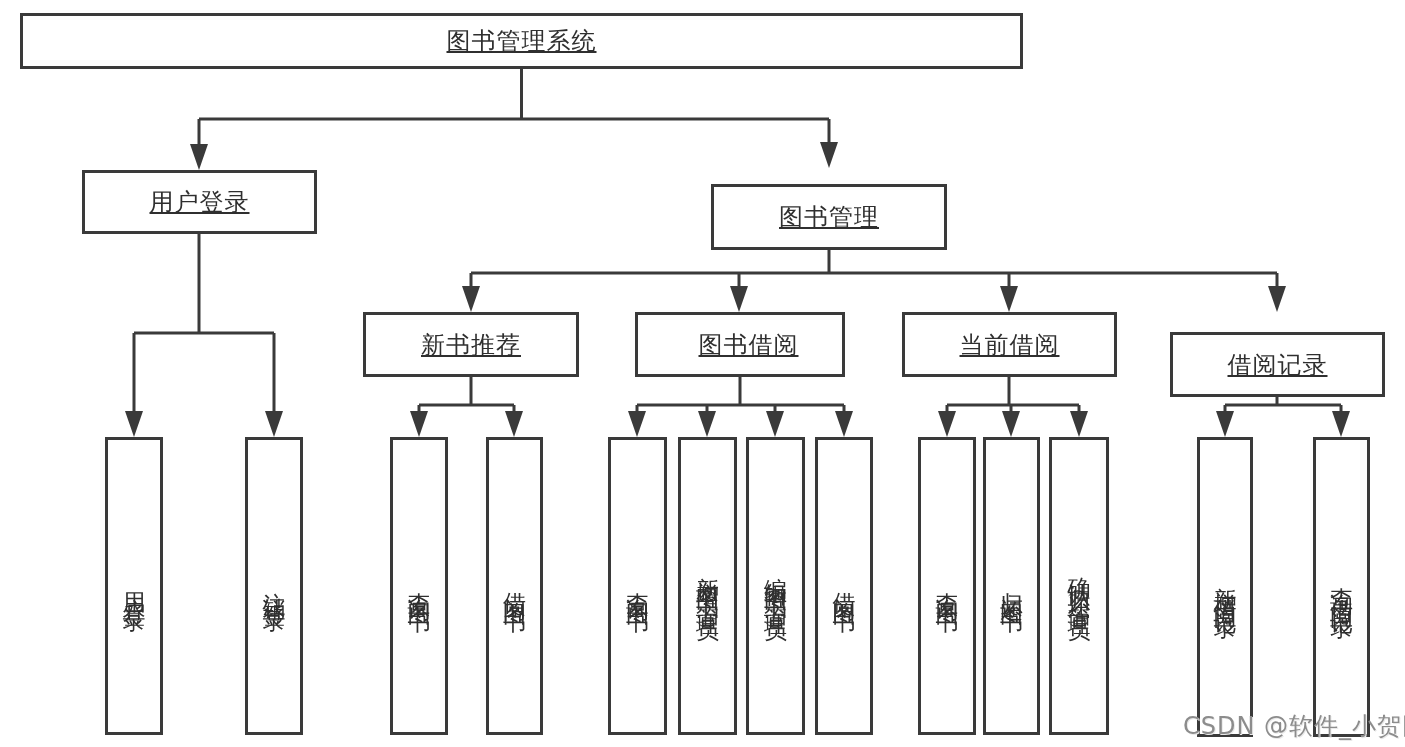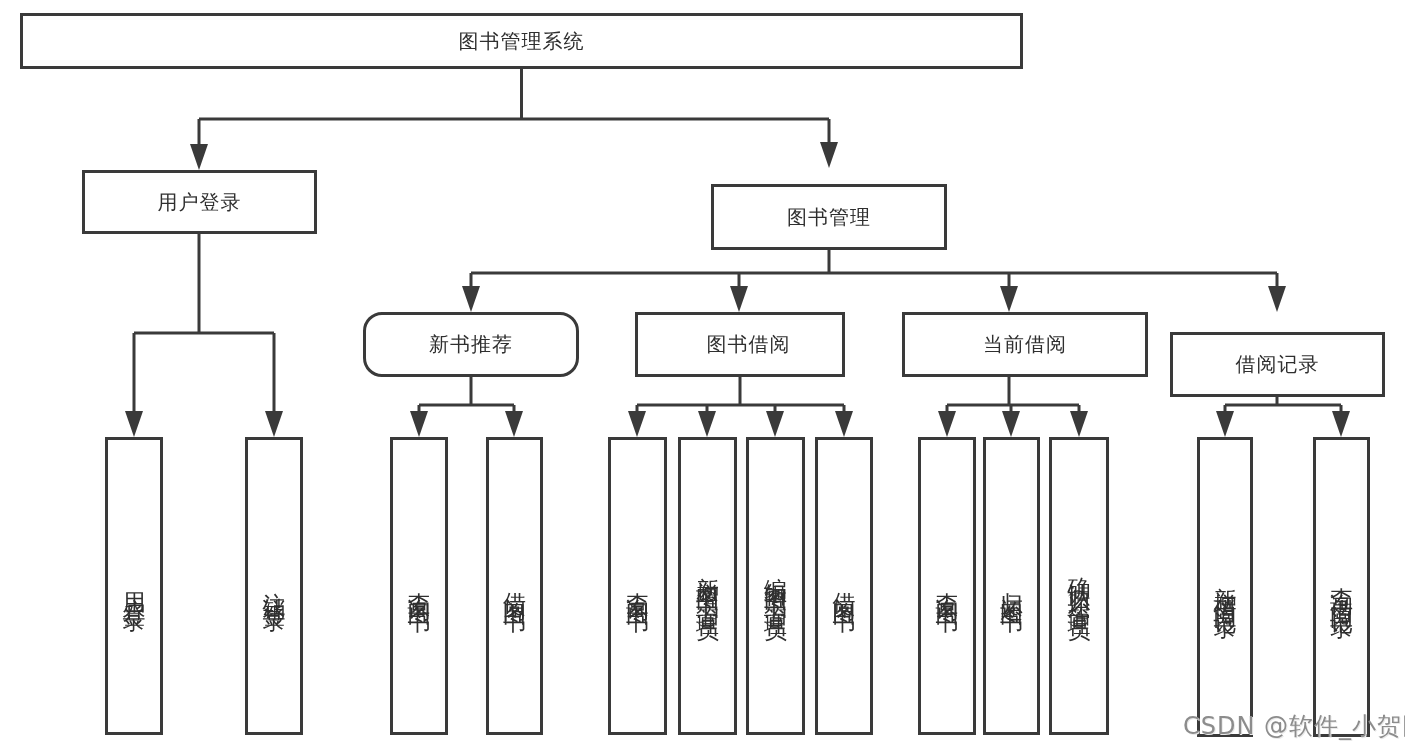--- a/index.html
+++ b/index.html
@@ -19,24 +19,25 @@
   .connectors{position:absolute;left:0;top:0;width:1405px;height:747px;}
   .connectors path{stroke:var(--line);stroke-width:3;fill:none;}
   .connectors polygon{fill:var(--line);stroke:none;}
   .node{
     position:absolute;
     box-sizing:border-box;
     border:3px solid var(--line);
     background:var(--bg);
     display:flex;align-items:center;justify-content:center;
     color:var(--text);
-    font-size:20px;
+    font-size:24px;
     letter-spacing:1px;
     white-space:nowrap;
     z-index:2;
+    text-decoration:underline;
   }
   .vnode{
     position:absolute;
     box-sizing:border-box;
     border:3px solid var(--line);
     background:var(--bg);
     display:flex;align-items:center;justify-content:center;
     color:var(--text);
     z-index:2;
   }
@@ -98,23 +99,23 @@
     <path d="M1277 377 V405 M1225 405 H1341 M1225 405 V413 M1341 405 V413"></path>
     <polygon points="1216,411 1234,411 1225,437"></polygon>
     <polygon points="1332,411 1350,411 1341,437"></polygon>
   </svg>
 
   <div class="node" style="left:20px;top:13px;width:1003px;height:56px;">图书管理系统</div>
 
   <div class="node" style="left:82px;top:170px;width:235px;height:64px;">用户登录</div>
   <div class="node" style="left:711px;top:184px;width:236px;height:66px;">图书管理</div>
 
-  <div class="node" style="left:363px;top:312px;width:216px;height:65px;border-radius:19px;">新书推荐</div>
+  <div class="node" style="left:363px;top:312px;width:216px;height:65px;">新书推荐</div>
   <div class="node" style="left:635px;top:312px;width:210px;height:65px;padding-left:17px;">图书借阅</div>
-  <div class="node" style="left:902px;top:312px;width:246px;height:65px;">当前借阅</div>
+  <div class="node" style="left:902px;top:312px;width:215px;height:65px;">当前借阅</div>
   <div class="node" style="left:1170px;top:332px;width:215px;height:65px;">借阅记录</div>
 
   <div class="vnode" style="left:105px;top:437px;width:58px;height:298px;">
     <span>用户登录</span>
   </div>
   <div class="vnode" style="left:245px;top:437px;width:58px;height:298px;">
     <span>注销登录</span>
   </div>
 
   <div class="vnode" style="left:390px;top:437px;width:58px;height:298px;">

